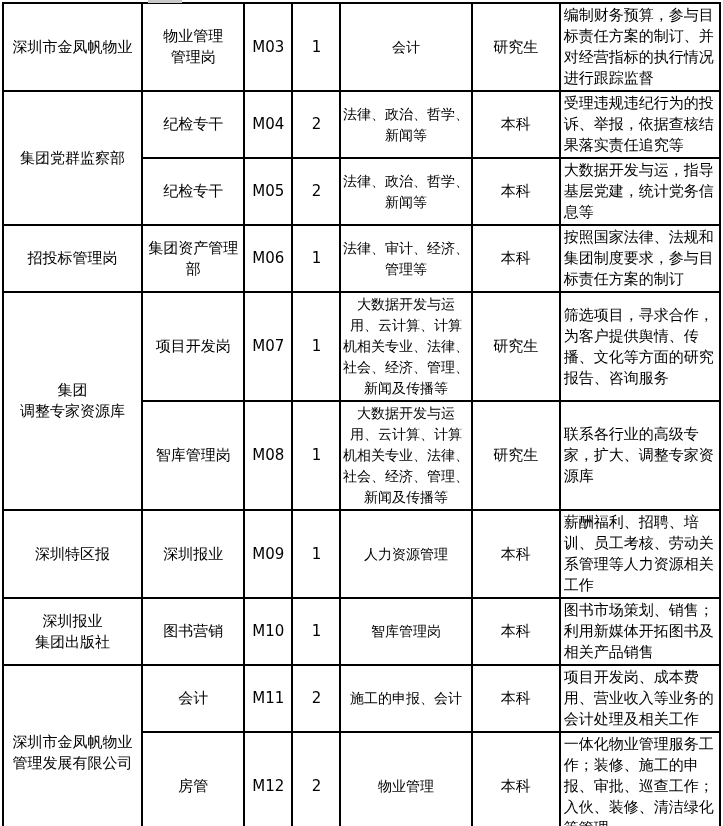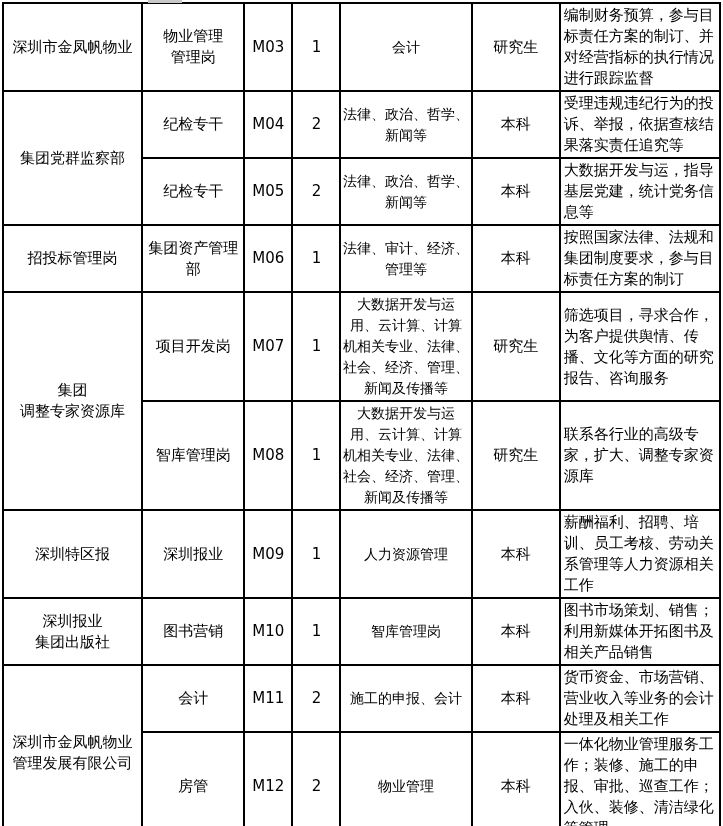--- a/index.html
+++ b/index.html
@@ -158,21 +158,21 @@
           <td class="duties">图书市场策划、销售；利用新媒体开拓图书及相关产品销售</td>
         </tr>
         <tr>
           <td class="dept" rowspan="2">深圳市金凤帆物业
 管理发展有限公司</td>
           <td class="pos">会计</td>
           <td class="code">M11</td>
           <td class="num">2</td>
           <td class="major">施工的申报、会计</td>
           <td class="edu">本科</td>
-          <td class="duties">货币资金、市场营销、营业收入等业务的会计处理及相关工作</td>
+          <td class="duties">项目开发岗、成本费用、营业收入等业务的会计处理及相关工作</td>
         </tr>
         <tr>
           <td class="pos">房管</td>
           <td class="code">M12</td>
           <td class="num">2</td>
           <td class="major">物业管理</td>
           <td class="edu">本科</td>
           <td class="duties">一体化物业管理服务工作；装修、施工的申报、审批、巡查工作；入伙、装修、清洁绿化等管理</td>
         </tr>
       </tbody>

